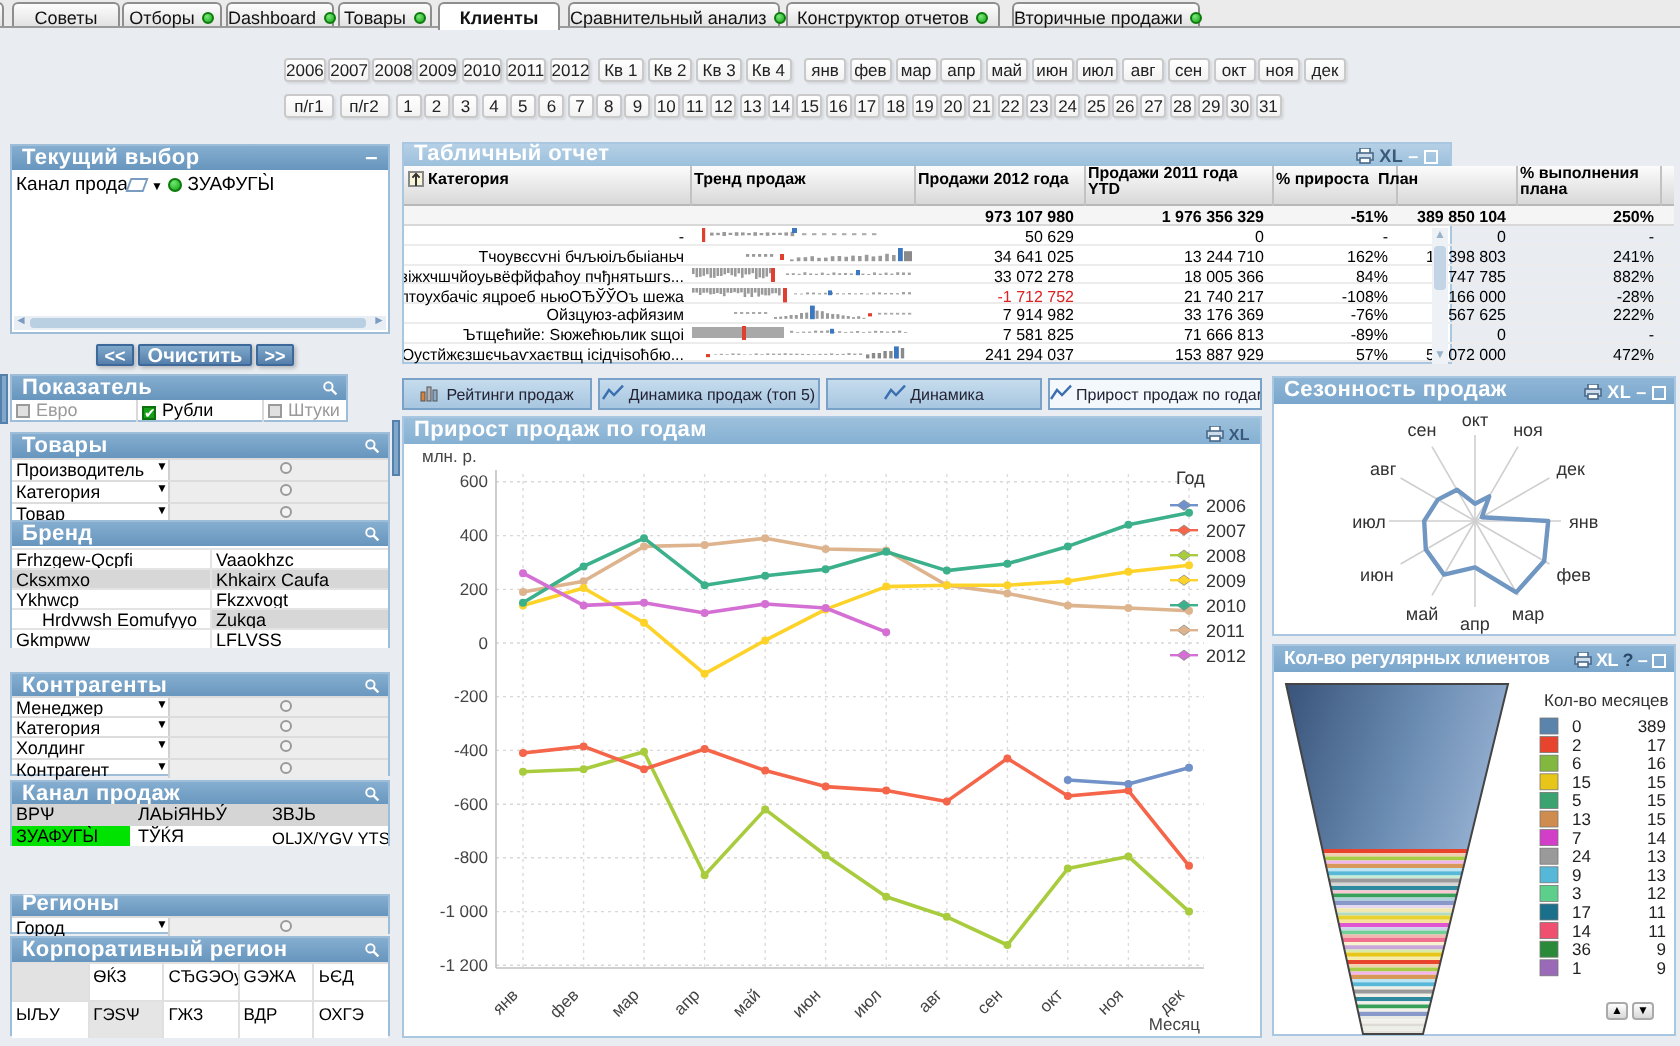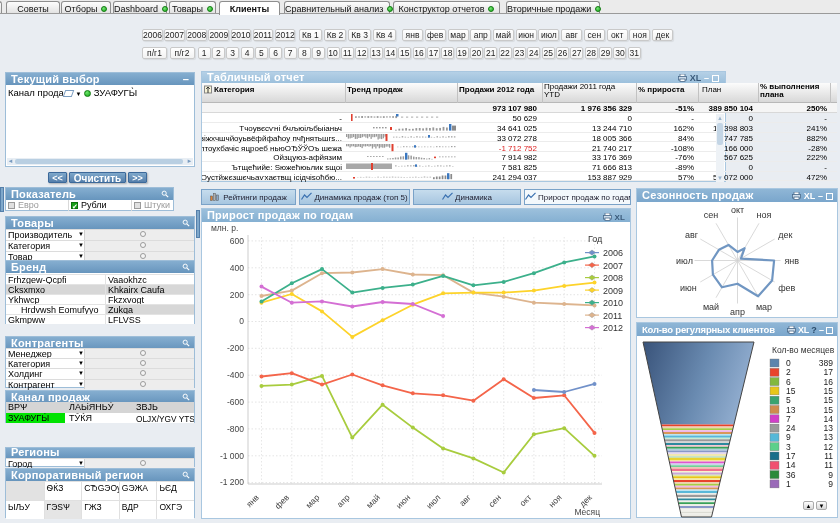--- a/index.html
+++ b/index.html
@@ -237,23 +237,23 @@
 <div class="ab" style="left:495.5px;top:0;width:1px;height:20px;background:#c2c2c2"></div>
 <div class="ab" style="left:555.5px;top:0;width:1px;height:20px;background:#c2c2c2"></div>
 <div class="ab" style="left:628px;top:0;width:1px;height:20px;background:#c2c2c2"></div>
 <div class="ab" style="left:2px;top:1px;width:9px;height:10px"><svg width="9" height="10" viewBox="0 0 9 10">
           <rect x="0.5" y="2" width="7" height="7" fill="#f8f4d8" stroke="#888"></rect>
           <path d="M4 9 L4 3 M2.2 4.8 L4 3 L5.8 4.8" stroke="#333" fill="none"></path>
         </svg></div>
 <div class="ab" style="left:12px;top:3px;font-size:8px;font-weight:bold;line-height:8px">Категория</div>
 <div class="ab" style="left:145px;top:3px;font-size:8px;font-weight:bold;line-height:8px">Тренд продаж</div>
 <div class="ab" style="left:257px;top:3px;font-size:8px;font-weight:bold;line-height:8px">Продажи 2012 года</div>
-<div class="ab" style="left:342px;top:0px;font-size:8px;font-weight:normal;line-height:8px">Продажи 2011 года<br>YTD</div>
+<div class="ab" style="left:342px;top:0px;font-size:8px;font-weight:bold;line-height:8px">Продажи 2011 года<br>YTD</div>
 <div class="ab" style="left:436px;top:3px;font-size:8px;font-weight:bold;line-height:8px">% прироста</div>
-<div class="ab" style="left:500px;top:3px;font-size:8px;font-weight:normal;line-height:8px">План</div>
+<div class="ab" style="left:487px;top:3px;font-size:8px;font-weight:bold;line-height:8px">План</div>
 <div class="ab" style="left:558px;top:0px;font-size:8px;font-weight:bold;line-height:8px">% выполнения<br>плана</div>
 </div>
 <div class="ab" style="left:0;top:31px;width:635px;height:10px;background:#f5f5f5;border-bottom:1px solid #d8d8d8;font-size:8px;font-weight:bold">
 <div class="ab" style="right:300px;top:1px">973 107 980</div>
 <div class="ab" style="right:205px;top:1px">1 976 356 329</div>
 <div class="ab" style="right:143px;top:1px">-51%</div>
 <div class="ab" style="right:84px;top:1px">389 850 104</div>
 <div class="ab" style="right:10px;top:1px">250%</div>
 </div>
 <div class="ab" style="left:0;top:41.2px;width:635px;height:9.75px;border-bottom:1px solid #ececec;font-size:8px">

